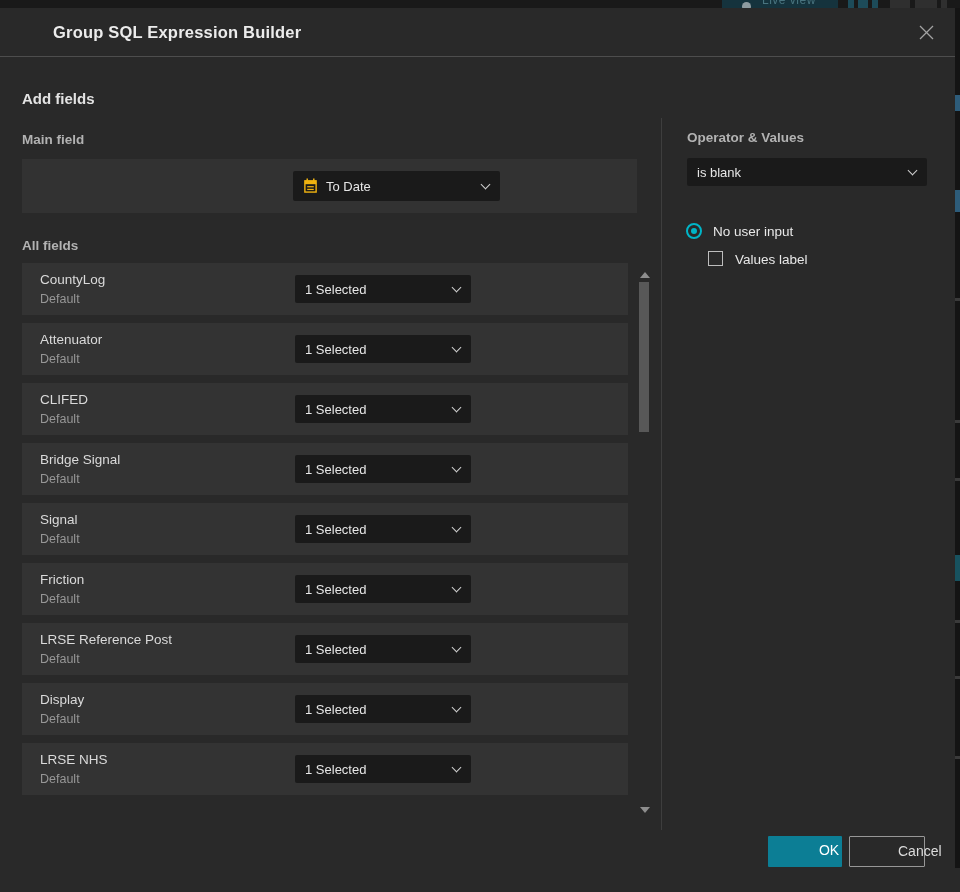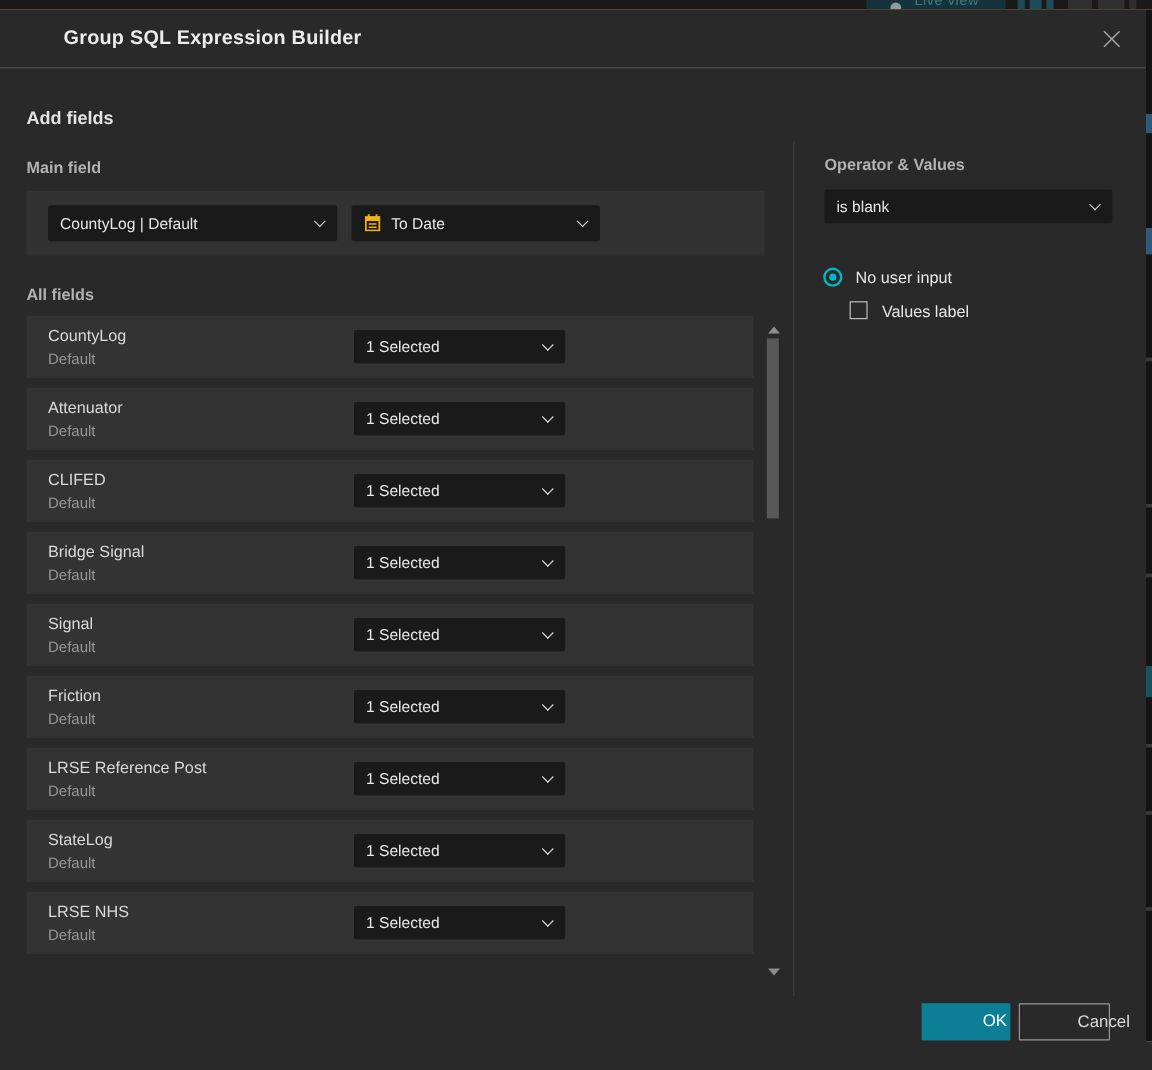--- a/index.html
+++ b/index.html
@@ -1,18 +1,18 @@
 <!DOCTYPE html>
 <html><head>
 <meta charset="utf-8">
 <style>
   * { margin:0; padding:0; box-sizing:border-box; }
   html,body { background:#141414; }
   body { font-family:"Liberation Sans","DejaVu Sans",sans-serif; }
-  .screen { position:relative; width:960px; height:892px; background:#fdba74; overflow:hidden; }
+  .screen { position:relative; width:960px; height:892px; background:#22c55e; overflow:hidden; }
 
   
   .topstrip { position:absolute; left:0; top:0; width:960px; height:8px; background:#191919; overflow:hidden; }
   .lv-chip { position:absolute; left:722px; top:0; width:116px; height:8px; background:#15333d; overflow:hidden; }
   .lv-dot { position:absolute; left:20px; top:2px; width:9px; height:9px; border-radius:50%; background:#8e9ba0; }
   .lv-text { position:absolute; left:40px; top:-7px; font-size:12px; color:#49747f; letter-spacing:.5px; }
   .mini { position:absolute; top:0; height:8px; }
   .m1 { left:848px; width:6px;  background:#1d4b59; }
   .m2 { left:858px; width:10px; background:#1d4b59; }
   .m3 { left:872px; width:6px;  background:#1d4b59; }
@@ -112,24 +112,20 @@
           <line x1="2" y1="2" x2="15" y2="15" stroke="#a3a3a3" stroke-width="1.3"></line>
           <line x1="15" y1="2" x2="2" y2="15" stroke="#a3a3a3" stroke-width="1.3"></line>
         </svg>
       </span>
     </div>
 
     <div class="h1 add-fields">Add fields</div>
 
     <div class="h2 lbl-main">Main field</div>
     <div class="main-panel">
-      <div class="select field-select">
-        <span class="stext">CountyLog | Default</span>
-        <span class="chev"></span>
-      </div>
       <div class="select type-select">
         <span class="cal-icon">
           <svg width="15" height="15" viewBox="0 0 16 16">
             <line x1="4.5" y1="0.5" x2="4.5" y2="4" stroke="#f0b310" stroke-width="1.6"></line>
             <line x1="11.5" y1="0.5" x2="11.5" y2="4" stroke="#f0b310" stroke-width="1.6"></line>
             <rect x="2" y="3" width="12" height="12" fill="none" stroke="#f0b310" stroke-width="1.5"></rect>
             <rect x="2" y="3" width="12" height="3.6" fill="#f0b310"></rect>
             <line x1="4.5" y1="9.3" x2="11.5" y2="9.3" stroke="#f0b310" stroke-width="1.3"></line>
             <line x1="4.5" y1="12.2" x2="11.5" y2="12.2" stroke="#f0b310" stroke-width="1.3"></line>
           </svg>
@@ -198,21 +194,21 @@
     <div class="frow" style="top:615px">
       <div class="fname">LRSE Reference Post</div>
       <div class="fsub">Default</div>
       <div class="select row-select">
         <span class="stext">1 Selected</span>
         <span class="chev"></span>
       </div>
     </div>
 
     <div class="frow" style="top:675px">
-      <div class="fname">StateLog</div>
+      <div class="fname">Display</div>
       <div class="fsub">Default</div>
       <div class="select row-select">
         <span class="stext">1 Selected</span>
         <span class="chev"></span>
       </div>
     </div>
 
     <div class="frow" style="top:735px">
       <div class="fname">LRSE NHS</div>
       <div class="fsub">Default</div>

